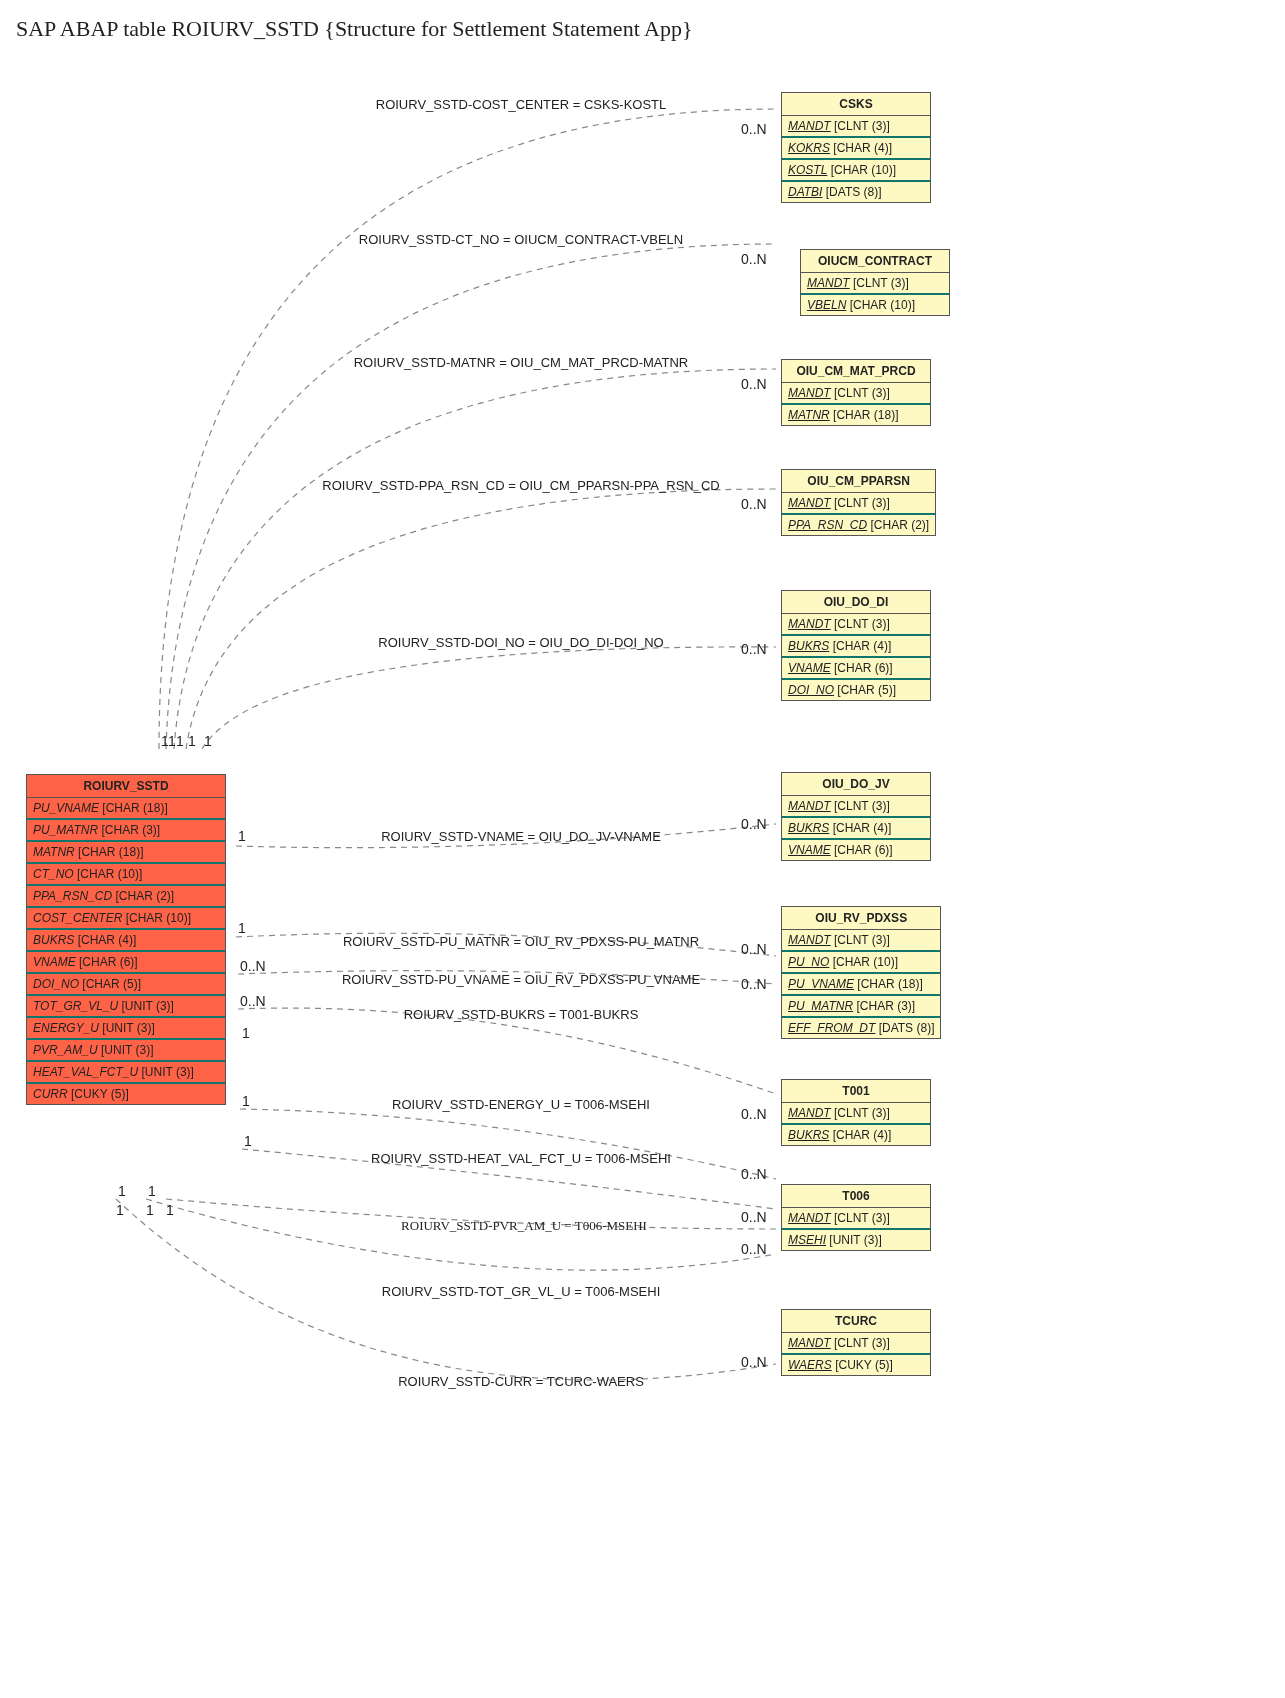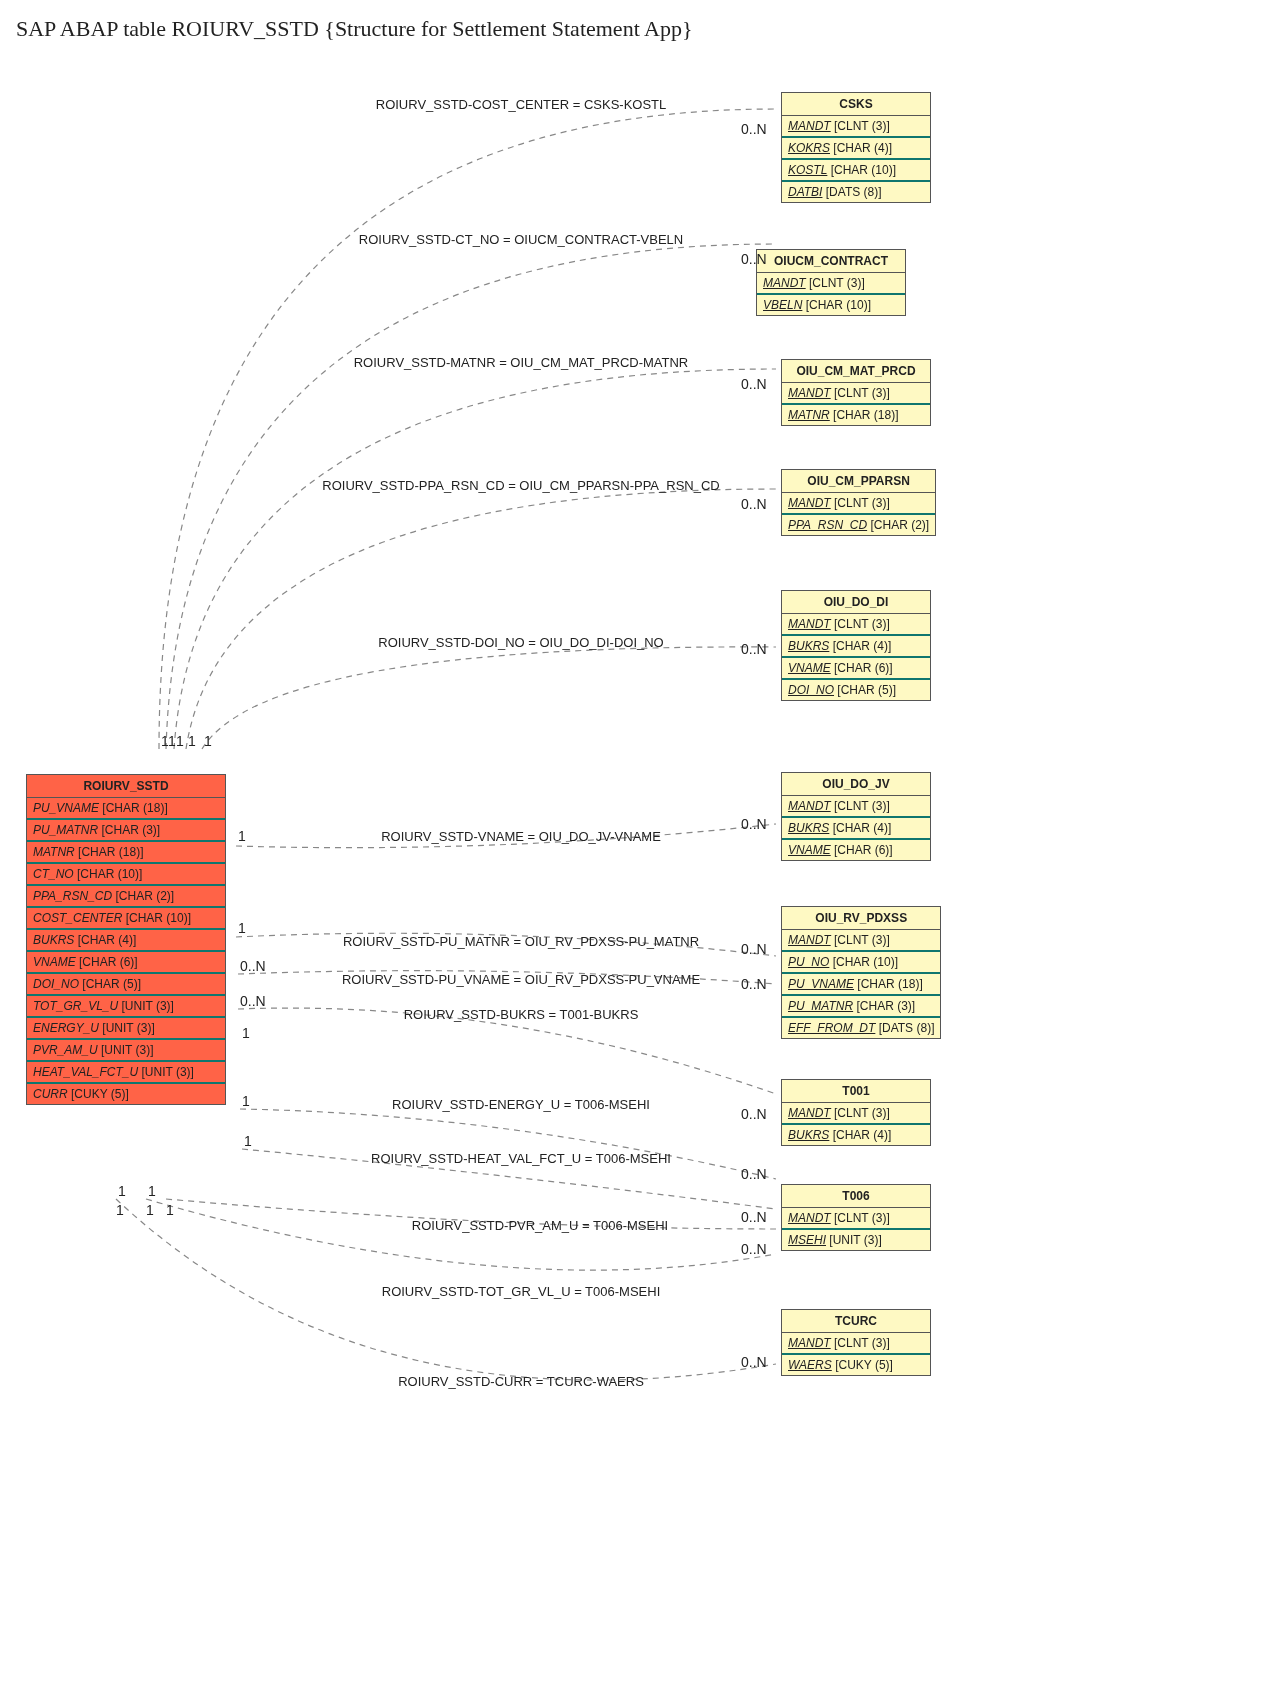--- a/index.html
+++ b/index.html
@@ -108,21 +108,21 @@
       <div class="row"><span class="fname">HEAT_VAL_FCT_U</span><span class="ftype"> [UNIT (3)]</span></div>
       <div class="row"><span class="fname">CURR</span><span class="ftype"> [CUKY (5)]</span></div>
     </div>
     <div class="erd-table ref-table" style="left: 765px; top: 38px; min-width: 150px;">
       <div class="hdr">CSKS</div>
       <div class="row"><span class="fname underline">MANDT</span><span class="ftype"> [CLNT (3)]</span></div>
       <div class="row"><span class="fname underline">KOKRS</span><span class="ftype"> [CHAR (4)]</span></div>
       <div class="row"><span class="fname underline">KOSTL</span><span class="ftype"> [CHAR (10)]</span></div>
       <div class="row"><span class="fname underline">DATBI</span><span class="ftype"> [DATS (8)]</span></div>
     </div>
-    <div class="erd-table ref-table" style="left: 740px; top: 195px; min-width: 150px;">
+    <div class="erd-table ref-table" style="left: 784px; top: 195px; min-width: 150px;">
       <div class="hdr">OIUCM_CONTRACT</div>
       <div class="row"><span class="fname underline">MANDT</span><span class="ftype"> [CLNT (3)]</span></div>
       <div class="row"><span class="fname underline">VBELN</span><span class="ftype"> [CHAR (10)]</span></div>
     </div>
     <div class="erd-table ref-table" style="left: 765px; top: 305px; min-width: 150px;">
       <div class="hdr">OIU_CM_MAT_PRCD</div>
       <div class="row"><span class="fname underline">MANDT</span><span class="ftype"> [CLNT (3)]</span></div>
       <div class="row"><span class="fname underline">MATNR</span><span class="ftype"> [CHAR (18)]</span></div>
     </div>
     <div class="erd-table ref-table" style="left: 765px; top: 415px; min-width: 150px;">
@@ -192,21 +192,21 @@
     <div class="card-label" style="left: 725px; top: 922px;">0..N</div>
     <div class="rel-label" style="left: 505px; top: 953px;">ROIURV_SSTD-BUKRS = T001-BUKRS</div>
     <div class="card-label" style="left: 224px; top: 939px;">0..N</div>
     <div class="card-label" style="left: 226px; top: 971px;">1</div>
     <div class="rel-label" style="left: 505px; top: 1043px;">ROIURV_SSTD-ENERGY_U = T006-MSEHI</div>
     <div class="card-label" style="left: 226px; top: 1039px;">1</div>
     <div class="card-label" style="left: 725px; top: 1052px;">0..N</div>
     <div class="rel-label" style="left: 505px; top: 1097px;">ROIURV_SSTD-HEAT_VAL_FCT_U = T006-MSEHI</div>
     <div class="card-label" style="left: 228px; top: 1079px;">1</div>
     <div class="card-label" style="left: 725px; top: 1112px;">0..N</div>
-    <div class="rel-label" style="left: 524px; top: 1164px;">ROIURV_SSTD-PVR_AM_U = T006-MSEHI</div>
+    <div class="rel-label" style="left: 508px; top: 1164px; font-family: Liberation Serif, serif;">ROIURV_SSTD-PVR_AM_U = T006-MSEHI</div>
     <div class="card-label" style="left: 725px; top: 1155px;">0..N</div>
     <div class="rel-label" style="left: 505px; top: 1230px;">ROIURV_SSTD-TOT_GR_VL_U = T006-MSEHI</div>
     <div class="card-label" style="left: 132px; top: 1129px;">1</div>
     <div class="card-label" style="left: 725px; top: 1187px;">0..N</div>
     <div class="rel-label" style="left: 505px; top: 1320px;">ROIURV_SSTD-CURR = TCURC-WAERS</div>
     <div class="card-label" style="left: 102px; top: 1129px;">1</div>
     <div class="card-label" style="left: 725px; top: 1300px;">0..N</div>
     <div class="card-label" style="left: 100px; top: 1148px;">1</div>
     <div class="card-label" style="left: 130px; top: 1148px;">1</div>
     <div class="card-label" style="left: 150px; top: 1148px;">1</div>

